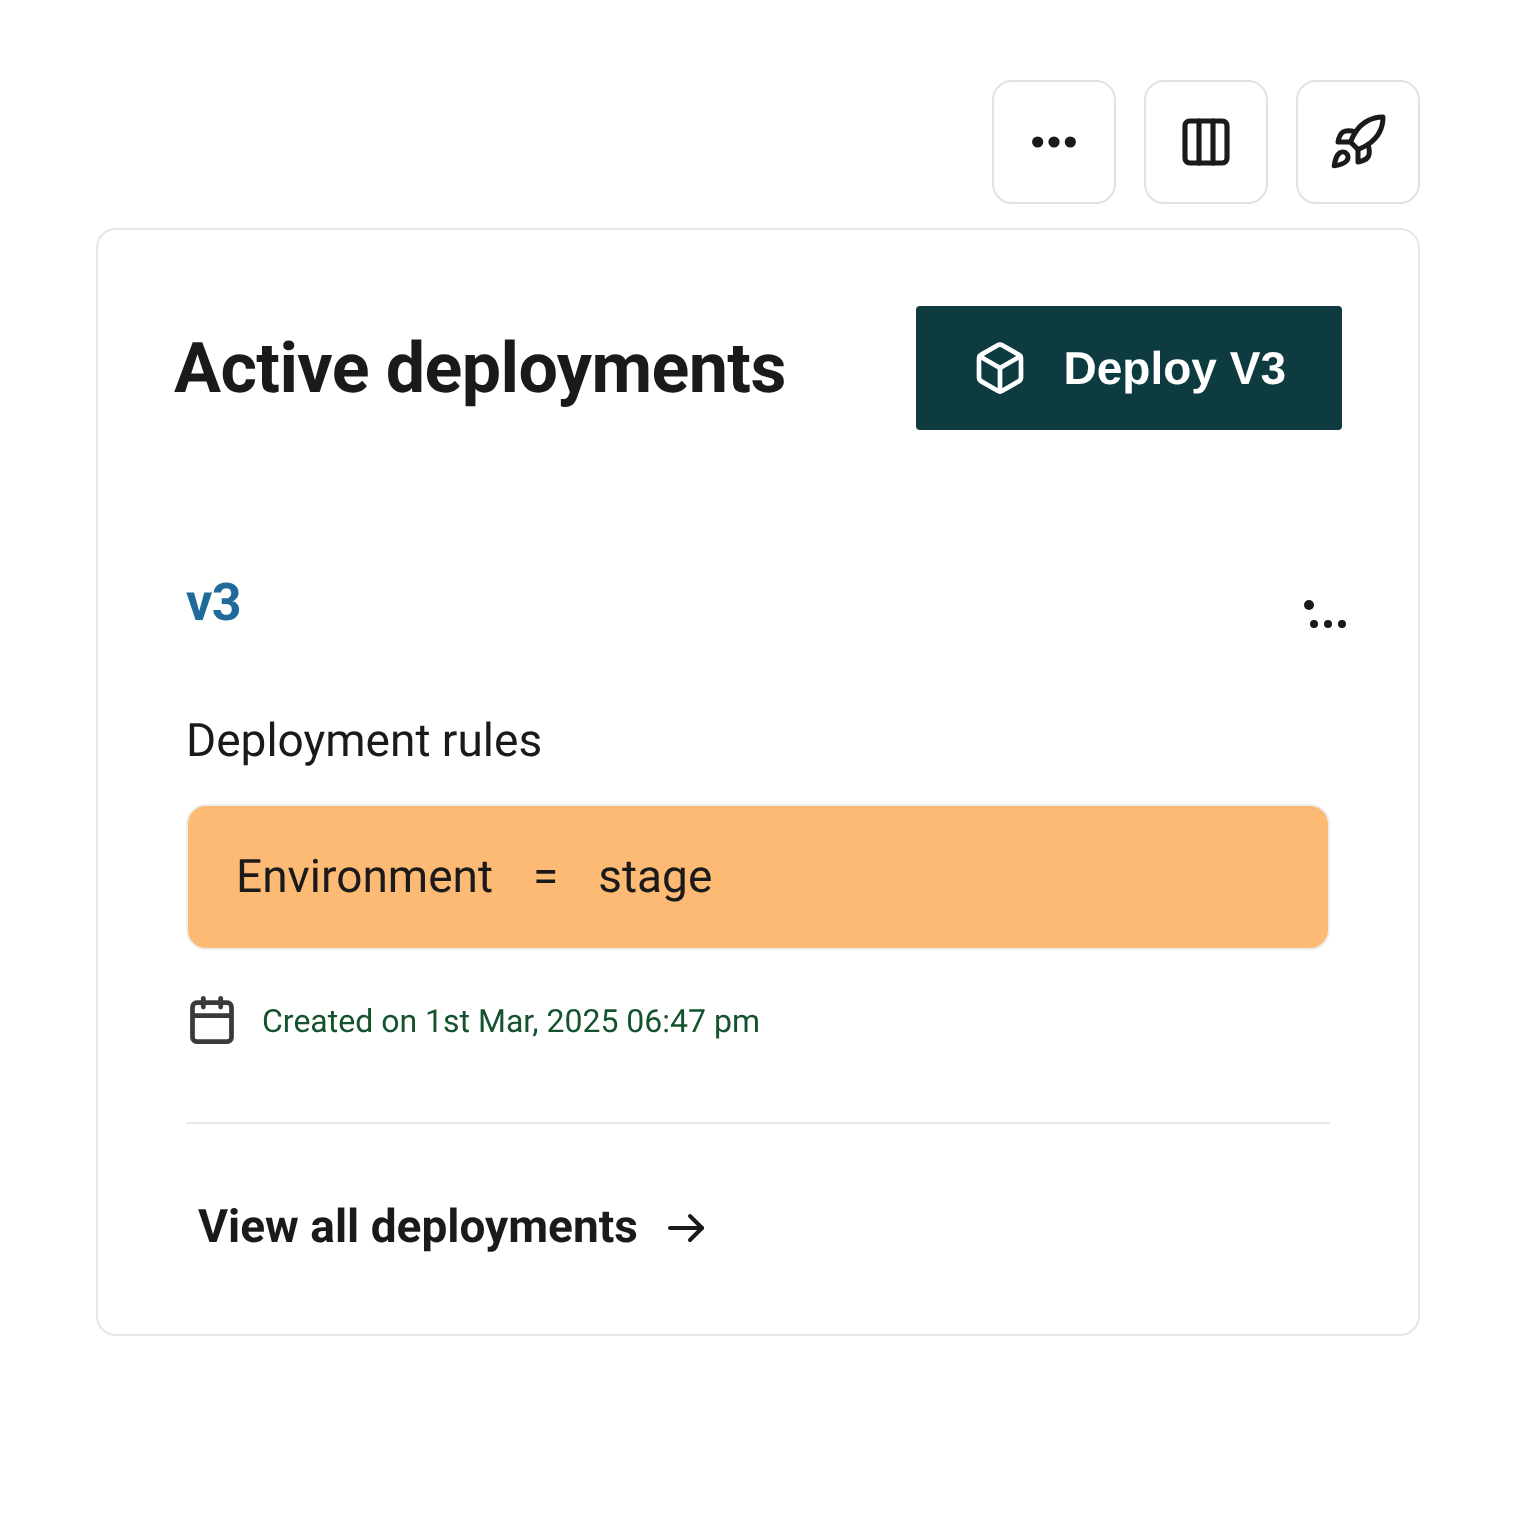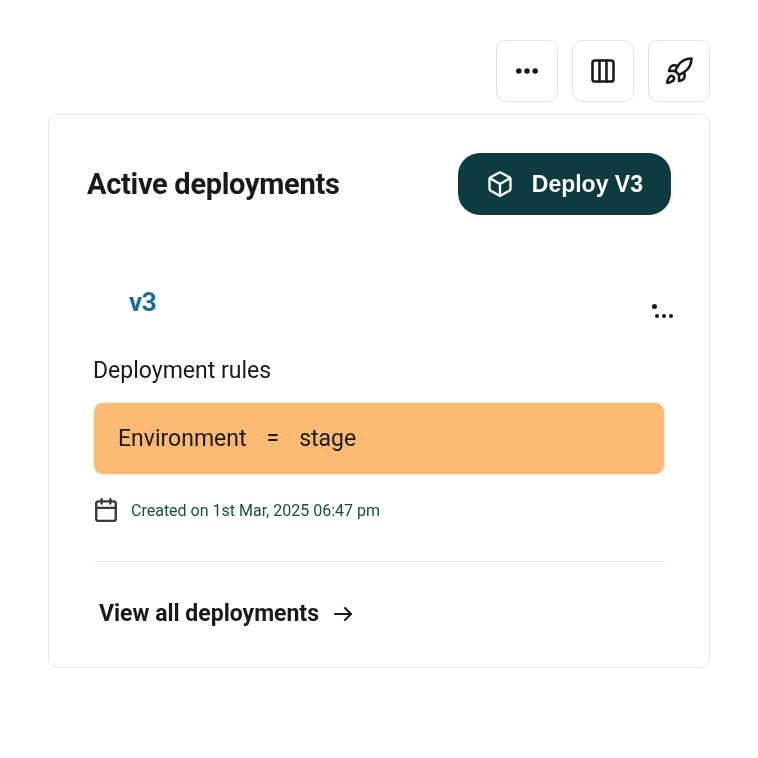--- a/index.html
+++ b/index.html
@@ -37,47 +37,46 @@
       border-radius: 10px;
       padding: 38px 38px 34px 38px;
     }
     .card-header {
       display: flex;
       justify-content: space-between;
       align-items: center;
       margin-bottom: 72px;
     }
     .card-title {
-      font-size: 29px;
+      font-size: 35px;
       font-weight: 700;
       letter-spacing: -0.3px;
     }
     .deploy-btn {
       background: #0d3b3f;
       color: #fff;
       border: none;
-      border-radius: 22px;
+      border-radius: 2px;
       height: 62px;
       padding: 0 28px;
       display: flex;
       align-items: center;
       gap: 18px;
       font-size: 23px;
       font-weight: 600;
       cursor: pointer;
     }
     .deployment {
       padding: 0 6px;
     }
     .deployment-header {
       display: flex;
       justify-content: space-between;
-      align-items: flex-end;
+      align-items: center;
       margin-bottom: 40px;
-      margin-left: 36px;
     }
     .deployment-version {
       font-size: 26px;
       font-weight: 700;
       color: #1e6a9b;
       letter-spacing: -0.3px;
     }
     .more-dots {
       display: flex;
       gap: 5px;

